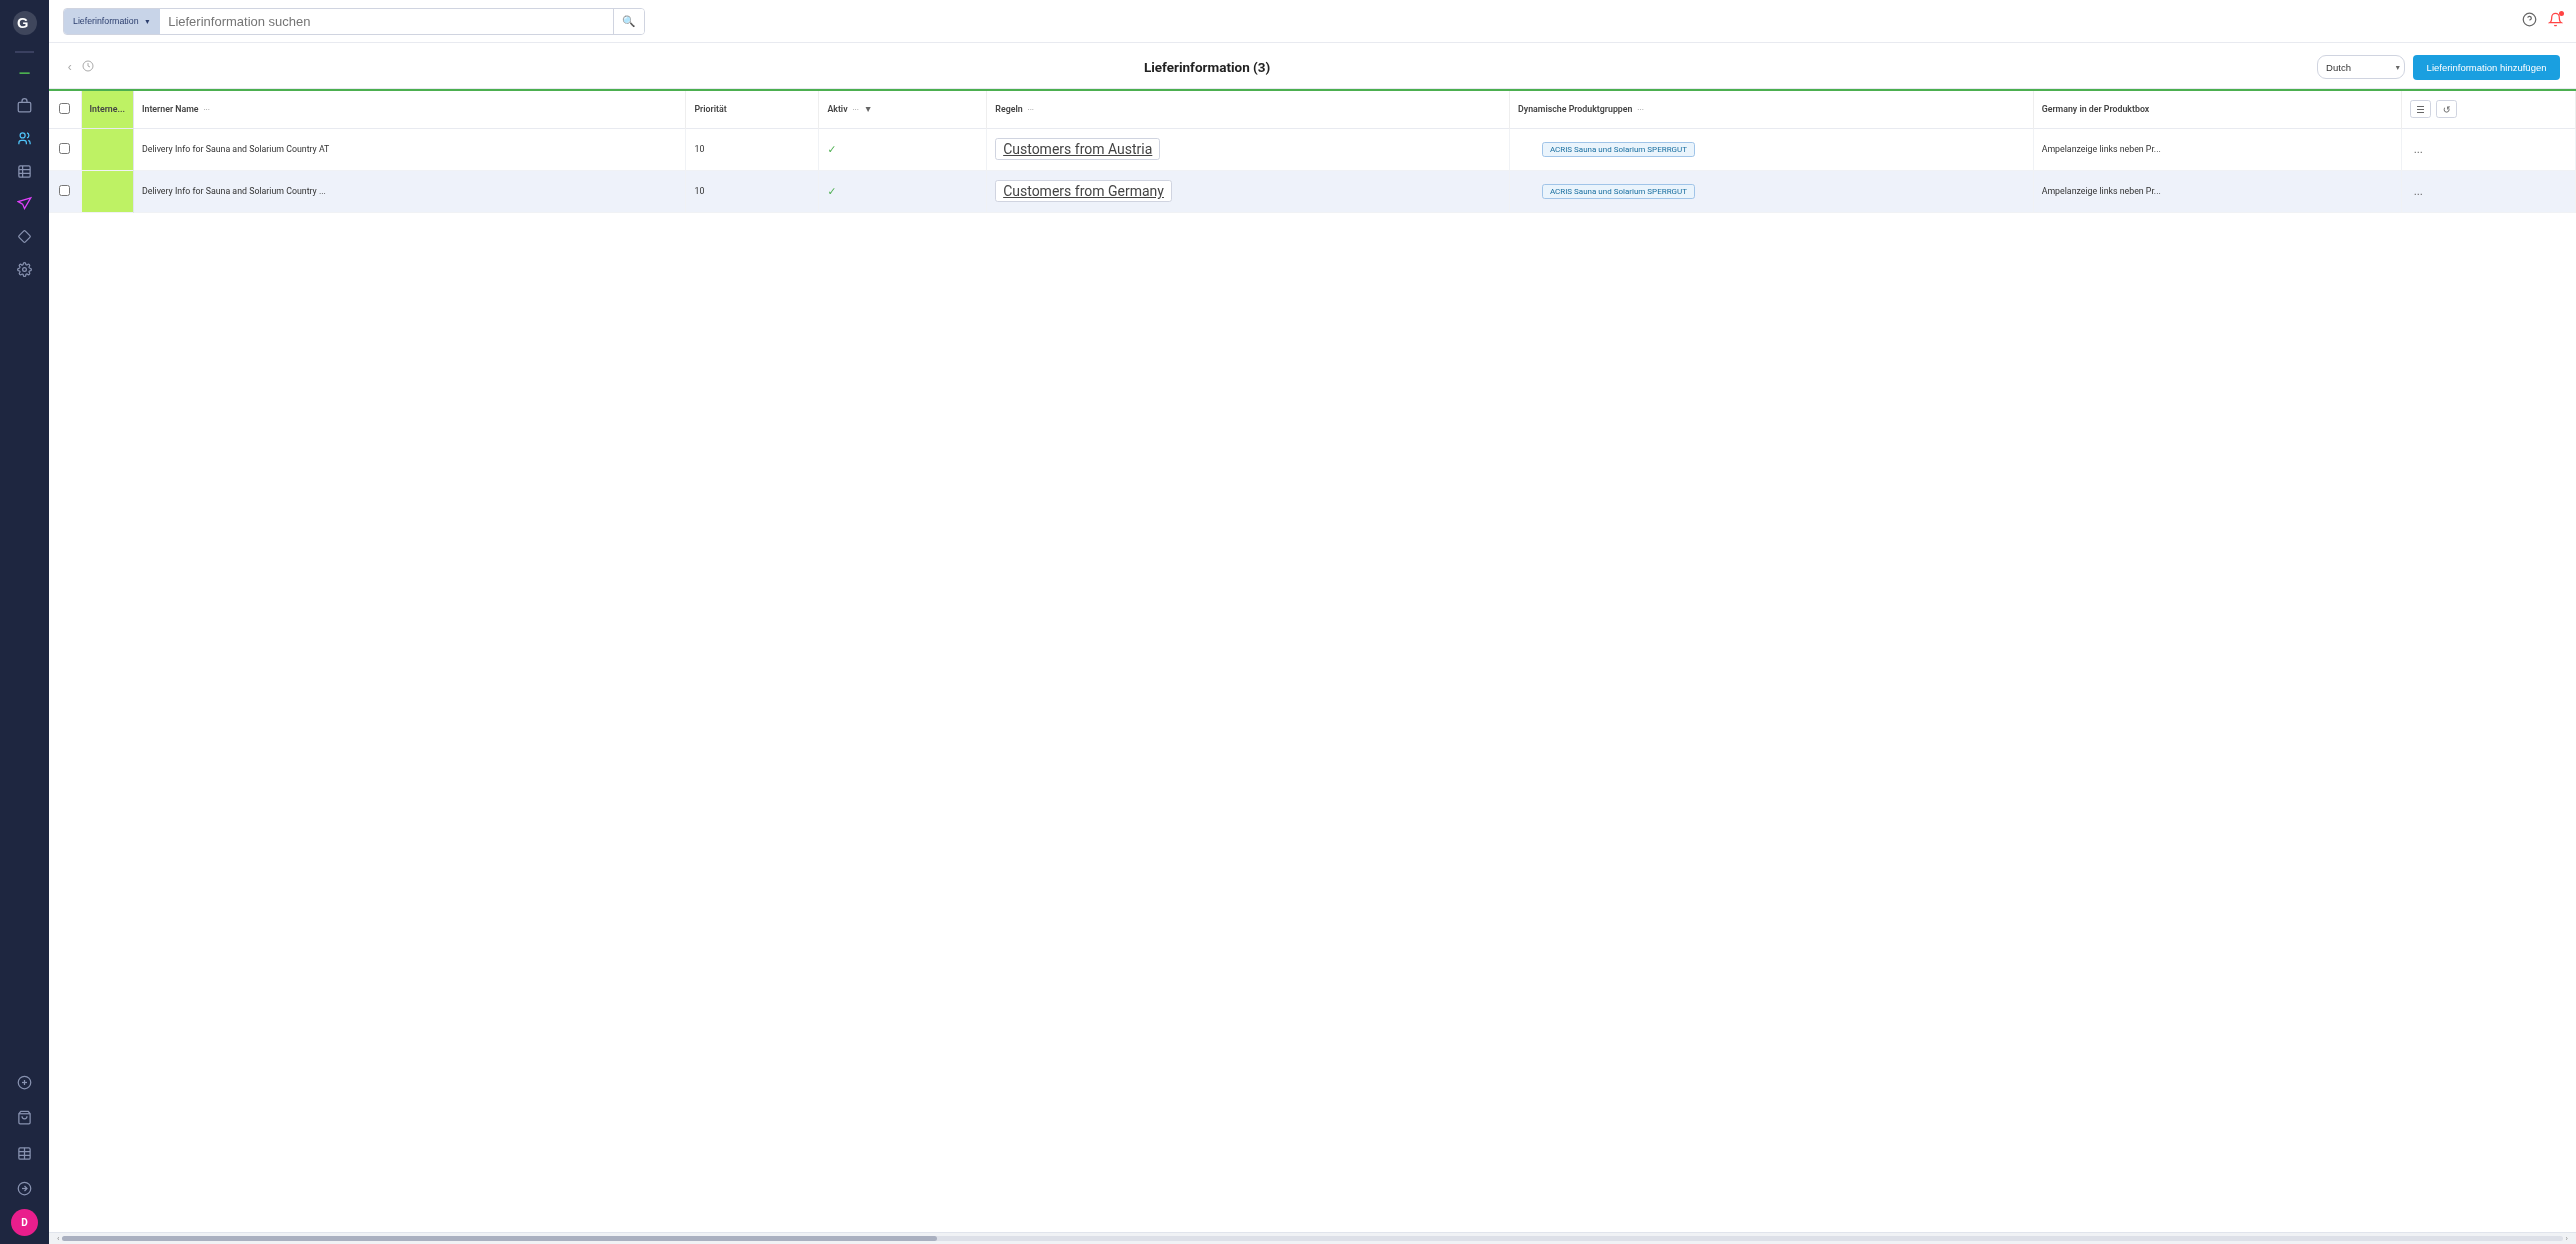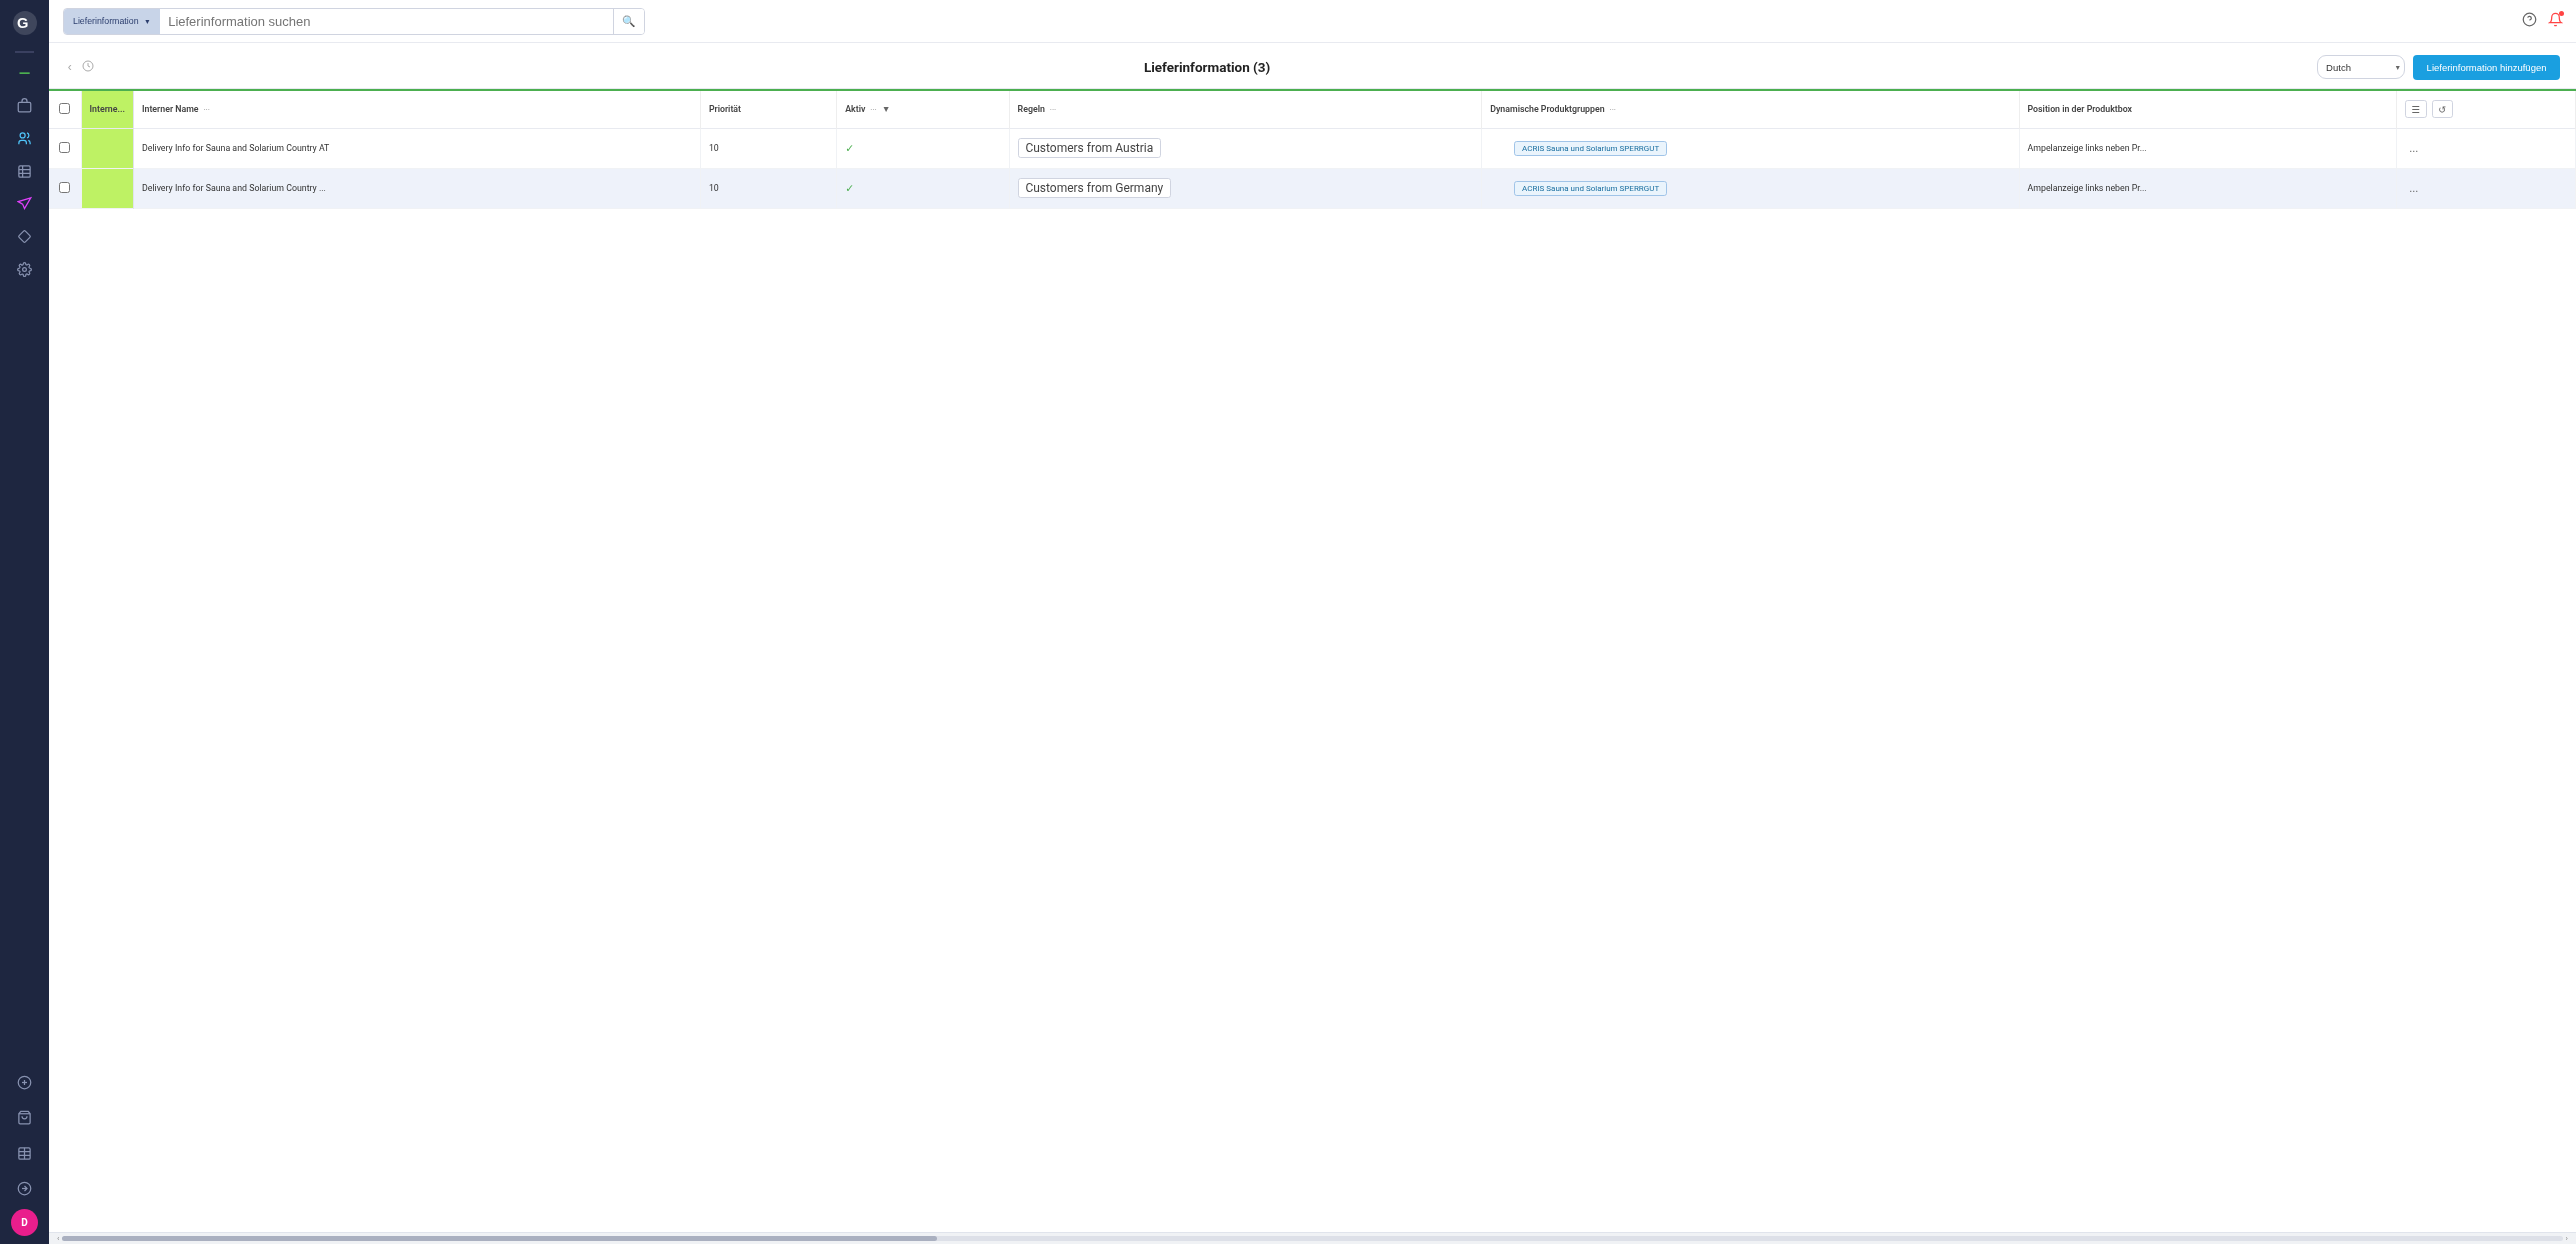--- a/index.html
+++ b/index.html
@@ -280,24 +280,25 @@
     }
     .check-icon {
       color: #4caf50;
       font-size: 10.8px;
     }
     .tag-badge {
       display: inline-block;
       border: 0.7px solid #d0d4e0;
       border-radius: 2.7px;
       padding: 2px 6.8px;
-      font-size: 12px;
+      font-size: 14px;
       color: #444;
       background: #fff;
       white-space: nowrap;
+      text-decoration: underline;
     }
     .tag-badge-blue {
       display: inline-block;
       border: 0.7px solid #a0c4e8;
       border-radius: 2.7px;
       padding: 2px 6.8px;
       font-size: 8px;
       color: #1a6fa0;
       background: #eaf4fc;
       white-space: nowrap;
@@ -560,21 +561,21 @@
             </th>
             <th>
               <span>Regeln</span>
               <span class="col-menu">···</span>
             </th>
             <th>
               <span>Dynamische Produktgruppen</span>
               <span class="col-menu">···</span>
             </th>
             <th>
-              <span>Position in der Produktbox</span>
+              <span>Germany in der Produktbox</span>
             </th>
             <th>
               <div class="table-toolbar">
                 <button class="toolbar-icon-btn">☰</button>
                 <button class="toolbar-icon-btn">↺</button>
               </div>
             </th>
           </tr>
         </thead>
         <tbody>

